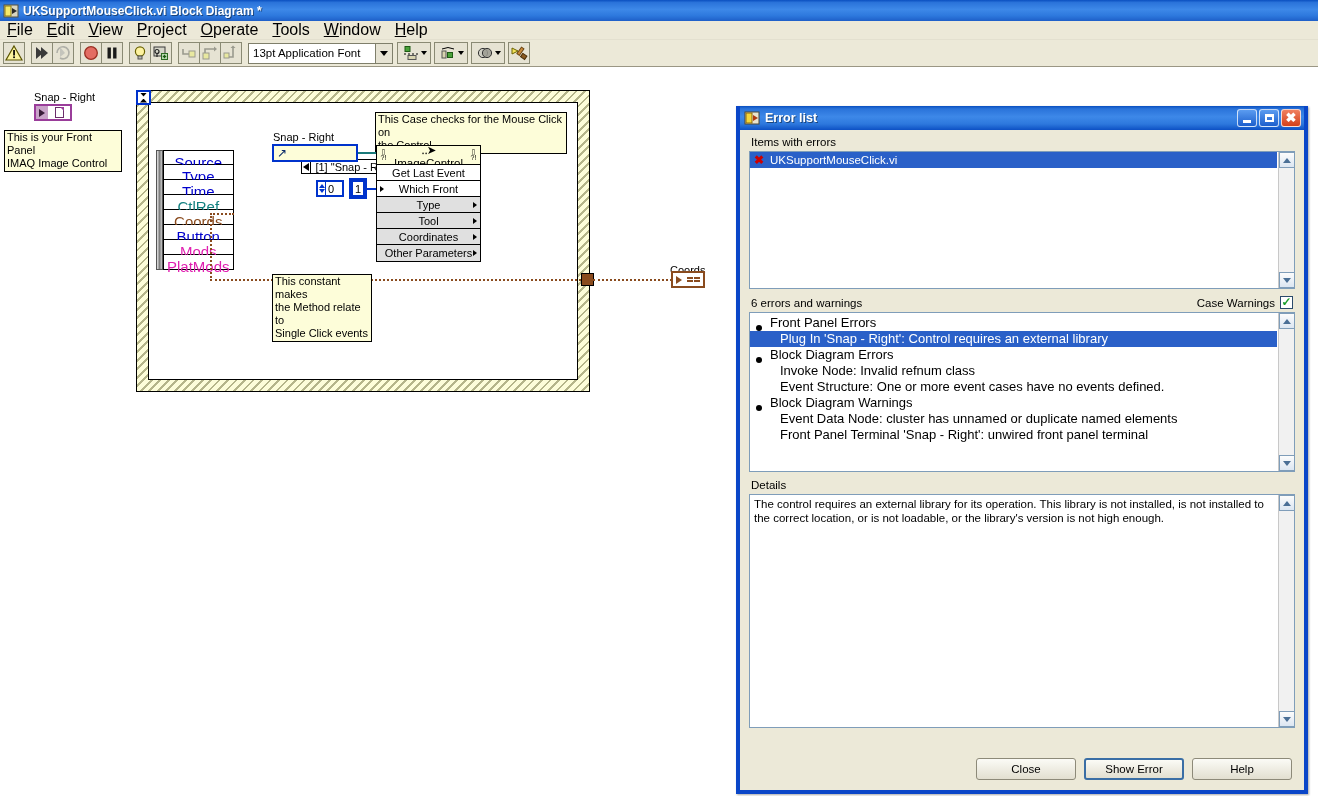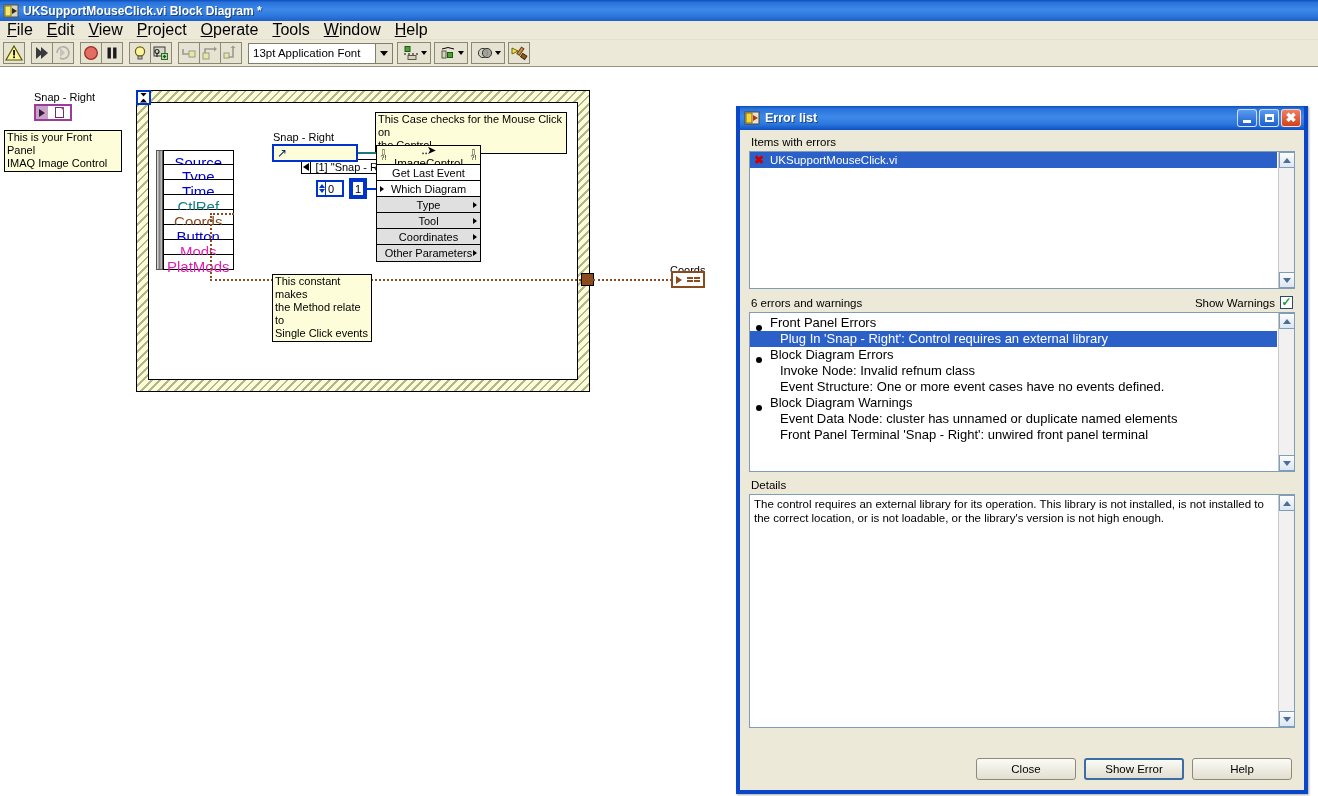--- a/index.html
+++ b/index.html
@@ -639,21 +639,21 @@
         <span class="in-corner">
             <span>▯</span>
             <span>?!</span>
           </span>
       </div>
       <div class="in-row white">
         <span>Get Last Event</span>
       </div>
       <div class="in-row white">
         <span class="tick-l"></span>
-        <span>Which Diagram</span>
+        <span>Which Front</span>
       </div>
       <div class="in-row grey">
         <span>Type</span>
         <span class="tick-r"></span>
       </div>
       <div class="in-row grey">
         <span>Tool</span>
         <span class="tick-r"></span>
       </div>
       <div class="in-row grey">
@@ -706,21 +706,21 @@
             </span>
           <span class="sb-btn">
               <span class="sb-chev-dn"></span>
             </span>
         </div>
       </div>
 
       <div class="counts-row">
         <span>6 errors and warnings</span>
         <span class="showwarn">
-          <span>Show Warnings</span>
+          <span>Case Warnings</span>
           <span class="chk">✓</span>
         </span>
       </div>
 
       <div class="listbox" style="height:160px;">
         <div style="margin-right:17px; padding-top:2px;">
           <div class="tree-row cat">
             <span class="bullet"></span>
             <span>Front Panel Errors</span>
           </div>

